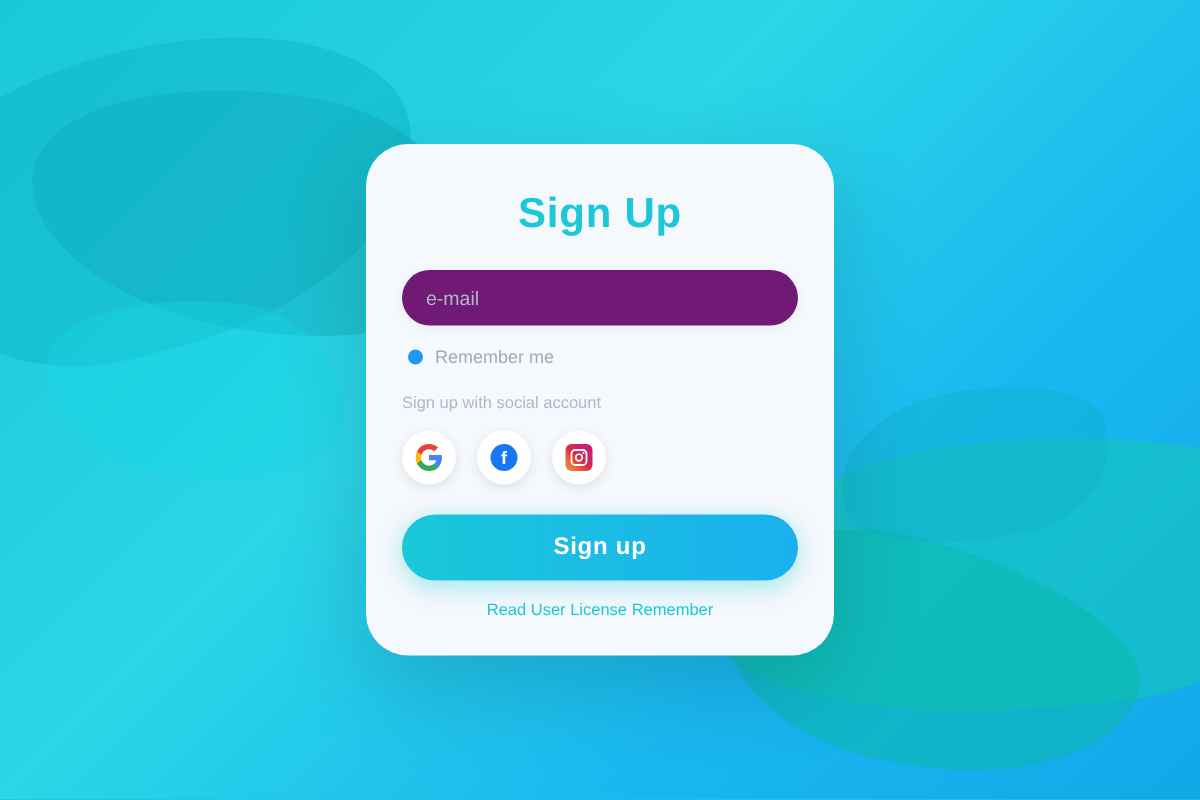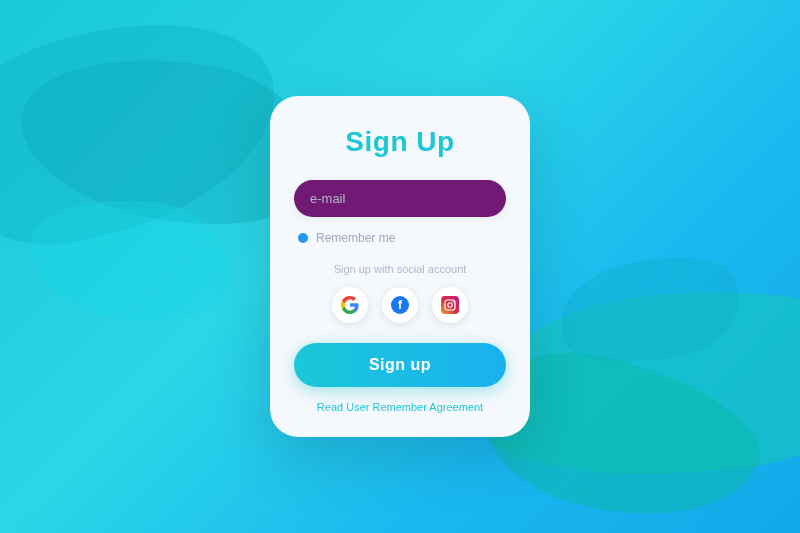--- a/index.html
+++ b/index.html
@@ -91,21 +91,21 @@
       border-radius: 50% 60% 40% 60% / 60% 40% 60% 40%;
       transform: rotate(-10deg);
       opacity: 0.4;
     }
 
     .card {
       position: relative;
       z-index: 10;
       background: #f5f8fc;
       border-radius: 28px;
-      width: 260px;
+      width: 312px;
       padding: 30px 24px 24px 24px;
       box-shadow: 0 20px 60px rgba(0,0,0,0.15);
       display: flex;
       flex-direction: column;
       align-items: center;
       gap: 0;
     }
 
     .title {
       font-size: 28px;
@@ -159,21 +159,21 @@
 
     .remember-label {
       font-size: 12px;
       color: #a0aab8;
     }
 
     .social-section {
       width: 100%;
       display: flex;
       flex-direction: column;
-      align-items: center;
+      align-items: flex-start;
       gap: 12px;
       margin-bottom: 20px;
     }
 
     .social-label {
       font-size: 11px;
       color: #b0b8c8;
       text-align: center;
     }
 
@@ -302,15 +302,15 @@
             <circle cx="9" cy="3" r="0.7" fill="white"></circle>
           </svg>
         </div>
       </button>
 
     </div>
   </div>
 
   <button class="signup-btn">Sign up</button>
 
-  <a class="agreement-link" href="#">Read User Remember Agreement</a>
+  <a class="agreement-link" href="#">Read User License Remember</a>
 
 </div>
 
 </body></html>

